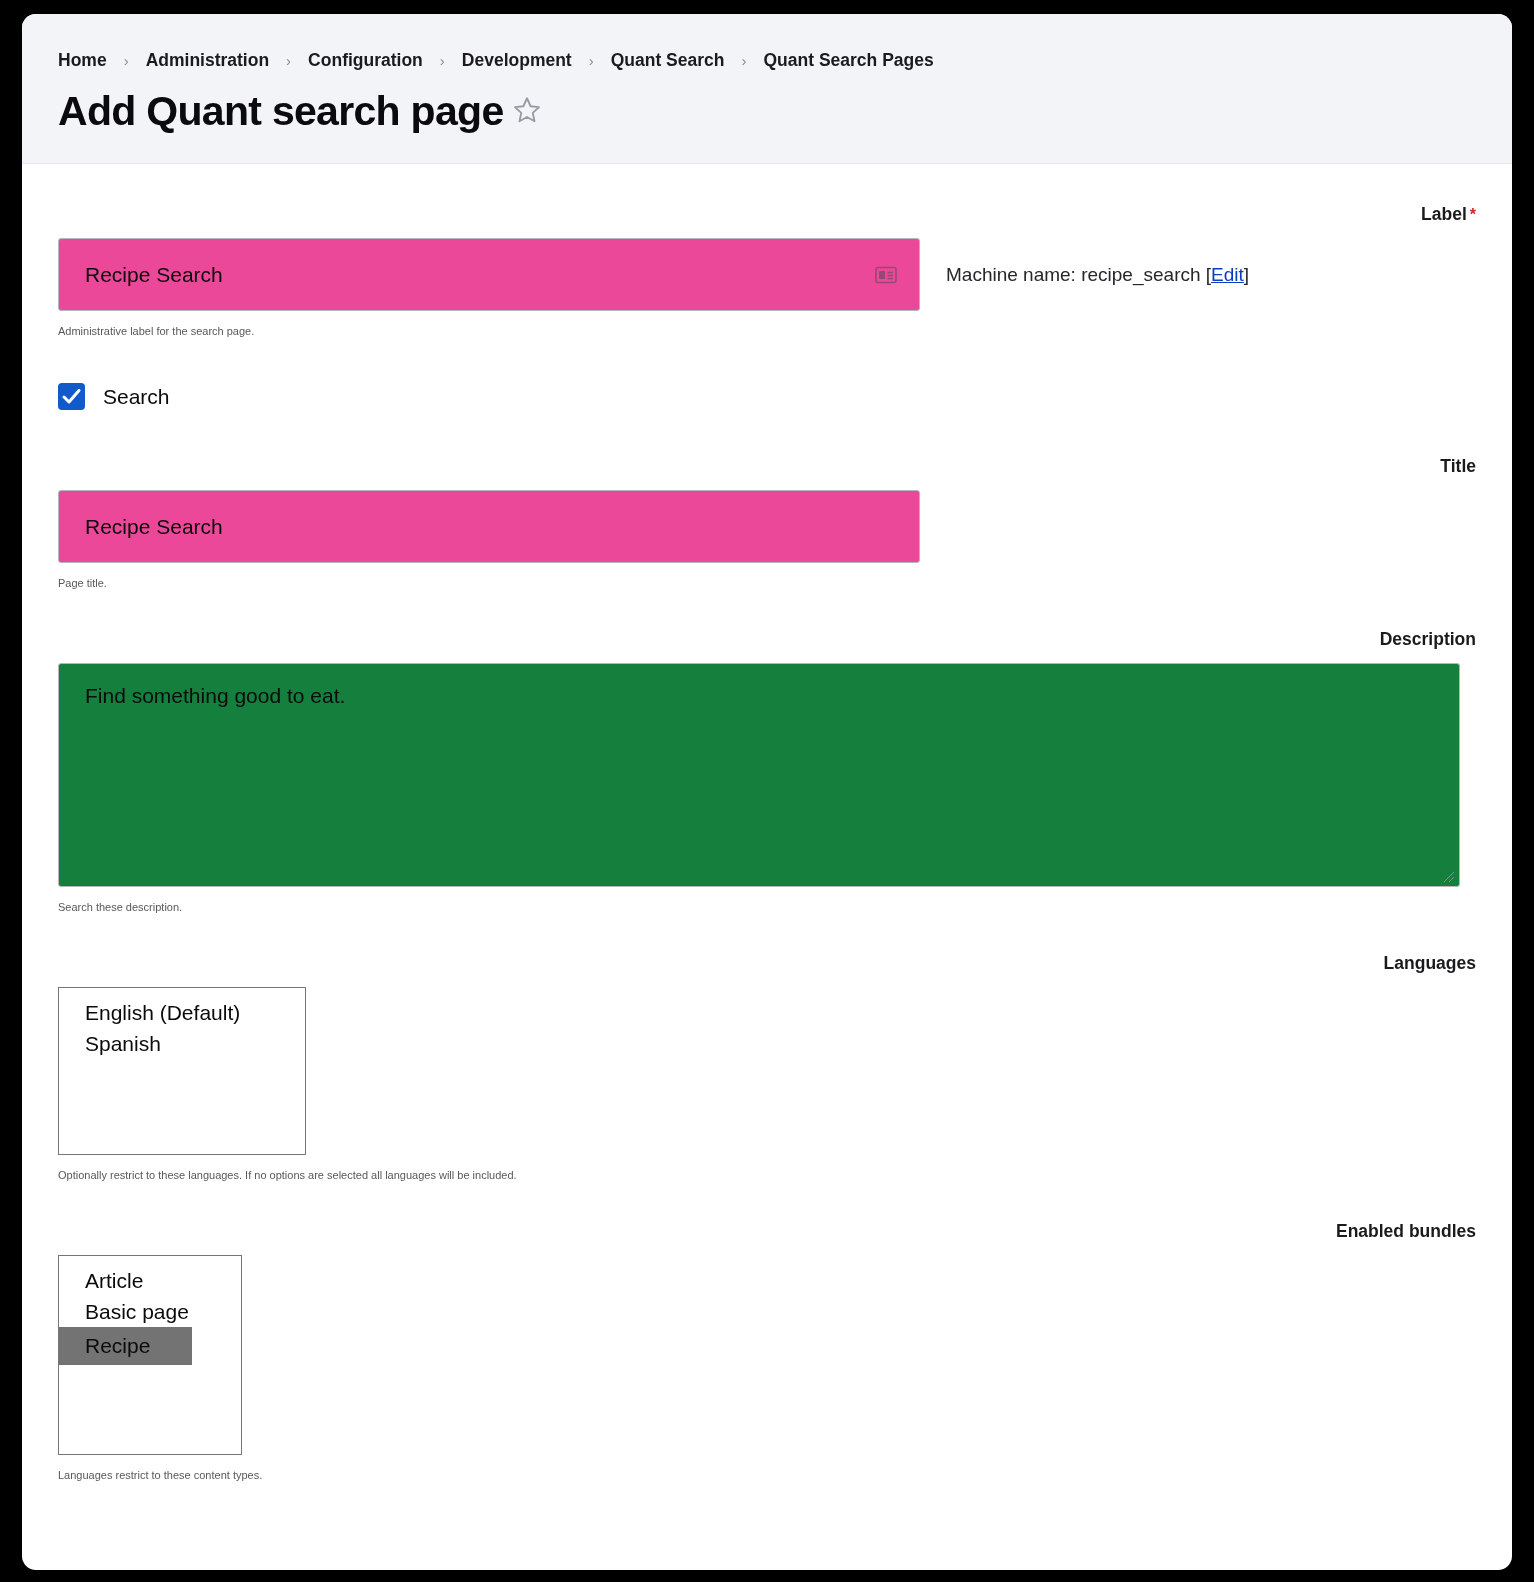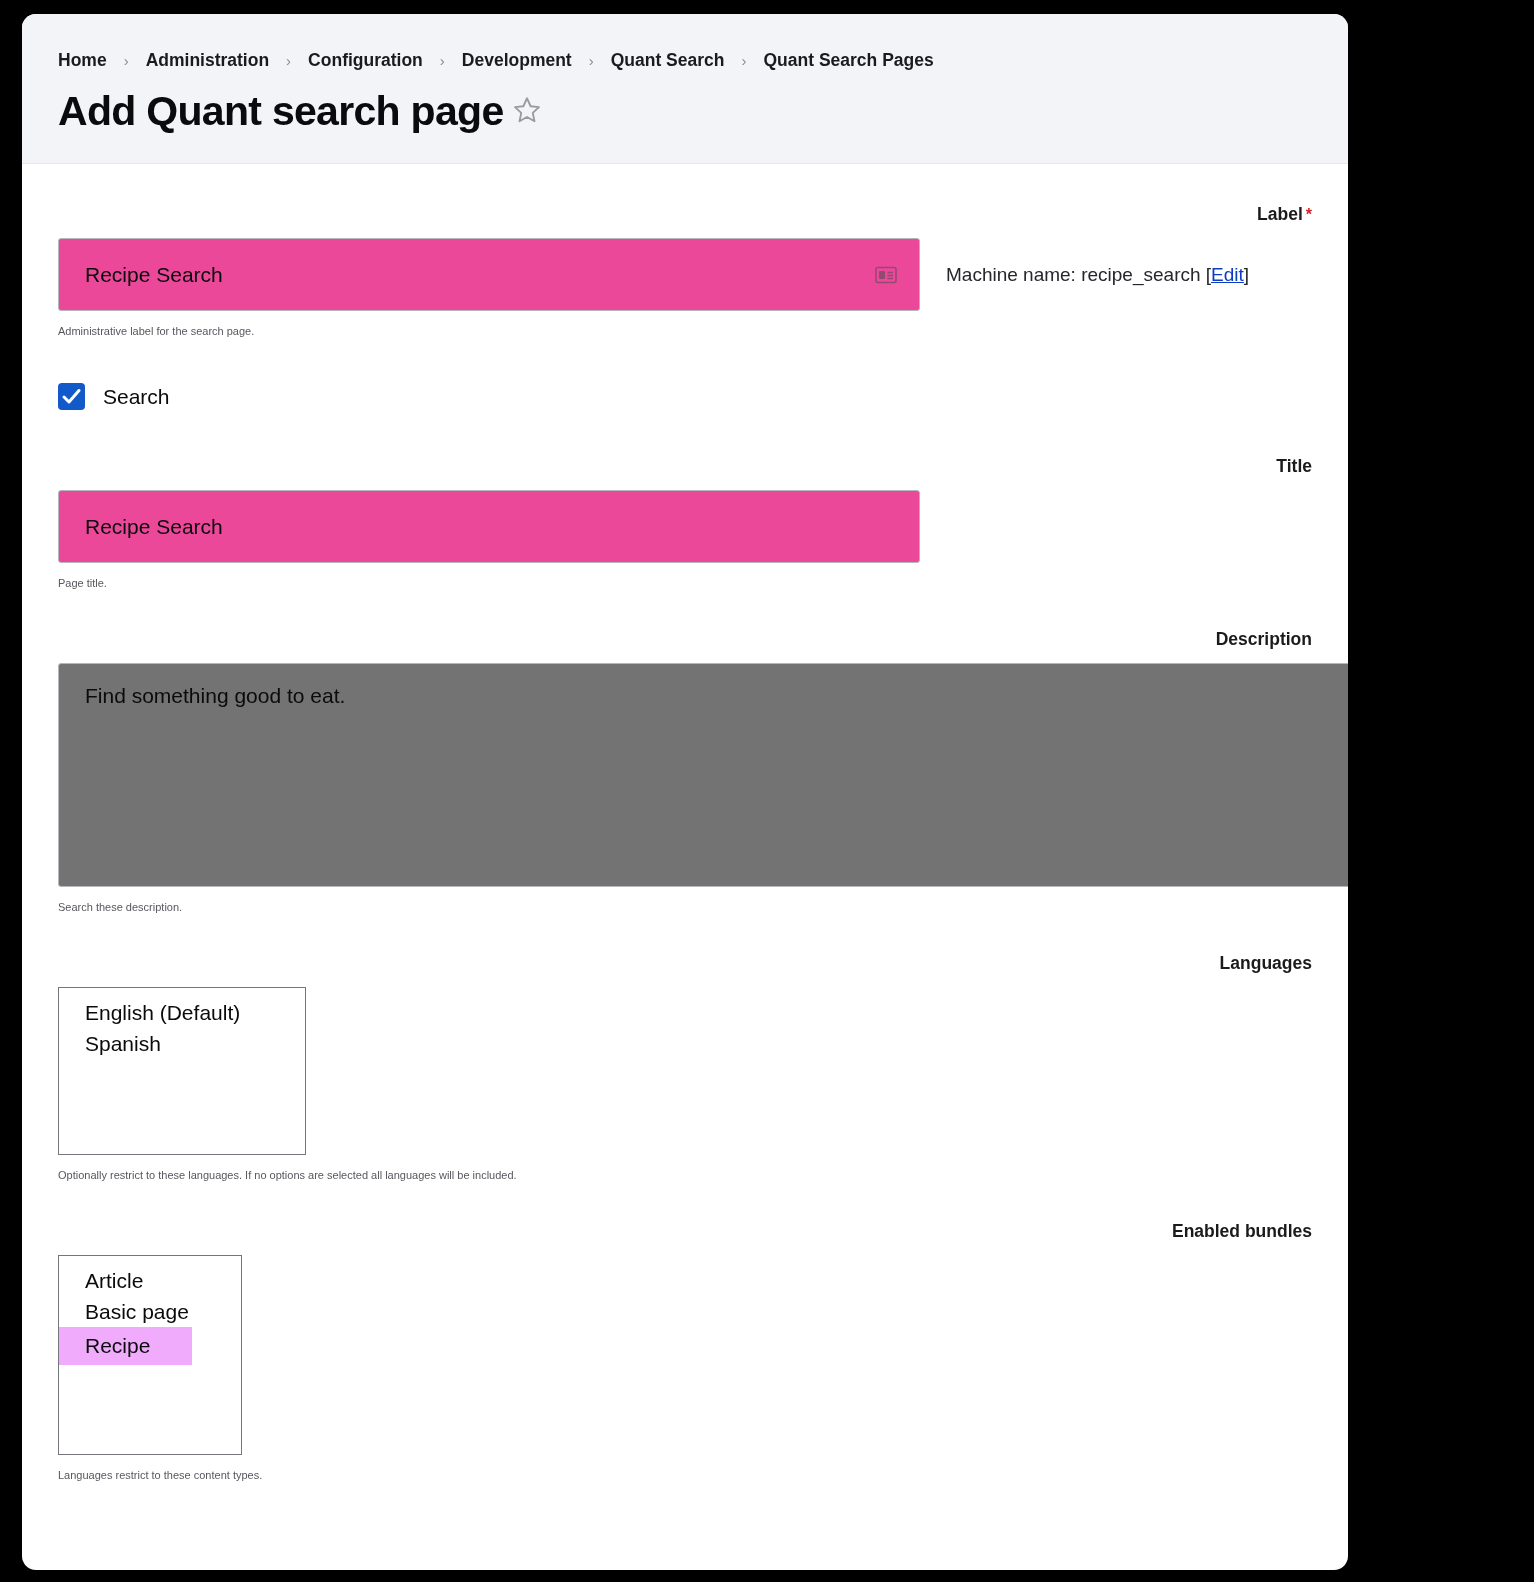--- a/index.html
+++ b/index.html
@@ -11,21 +11,21 @@
   }
   body {
     width: 1534px;
     height: 1582px;
     overflow: hidden;
   }
   .app-window {
     position: absolute;
     left: 22px;
     top: 14px;
-    width: 1326px;
+    width: 1490px;
     height: 1556px;
     background: #ffffff;
     border-radius: 14px;
     overflow: hidden;
   }
   
   .page-header {
     background: #f3f4f8;
     padding: 34px 36px 30px 36px;
     border-bottom: 1px solid #e6e7ee;
@@ -162,21 +162,21 @@
     width: 1402px;
     height: 224px;
     border: 1px solid #b5b7bd;
     border-radius: 3px;
     font-size: 21px;
     color: #0b0b0d;
     padding: 20px 26px;
     font-family: "Liberation Sans", sans-serif;
     resize: none;
     display: block;
-    background: #737373;
+    background: #15803d;
   }
   .ta-wrap { position: relative; width: 1402px; }
   .ta-grip {
     position: absolute;
     right: 5px;
     bottom: 4px;
     width: 14px;
     height: 14px;
     pointer-events: none;
   }
@@ -192,21 +192,21 @@
   .listbox.bundles { width: 184px; height: 200px; }
   .lb-option {
     font-size: 21px;
     color: #0b0b0d;
     padding: 3px 26px 3px 26px;
     line-height: 1.48;
     white-space: nowrap;
     cursor: pointer;
   }
   .lb-option.selected {
-    background: #f0abfc;
+    background: #737373;
     display: inline-block;
     padding-right: 42px;
     margin-left: 0;
   }
   .lb-option-wrap { display: block; }
 </style>
 </head>
 <body>
 
 <div class="app-window">

